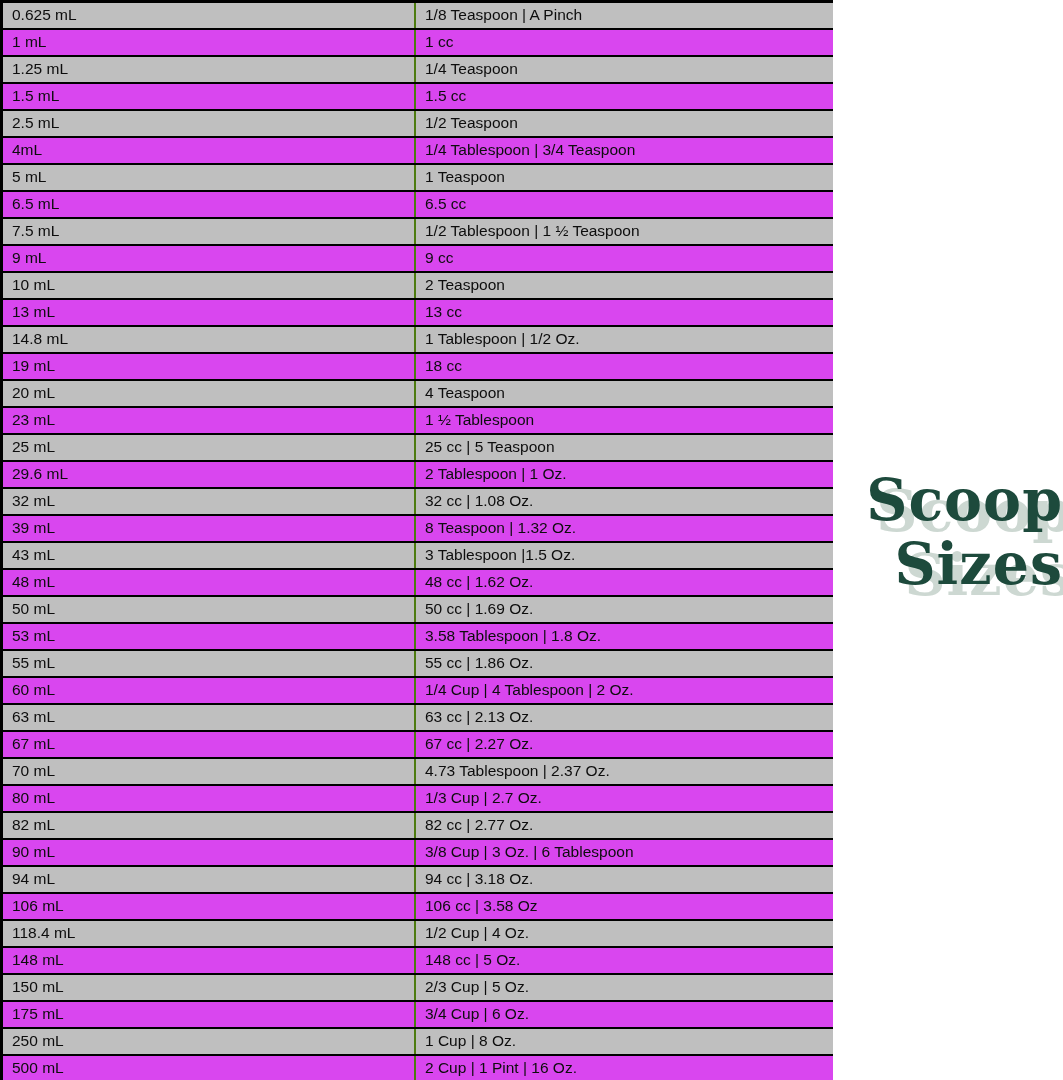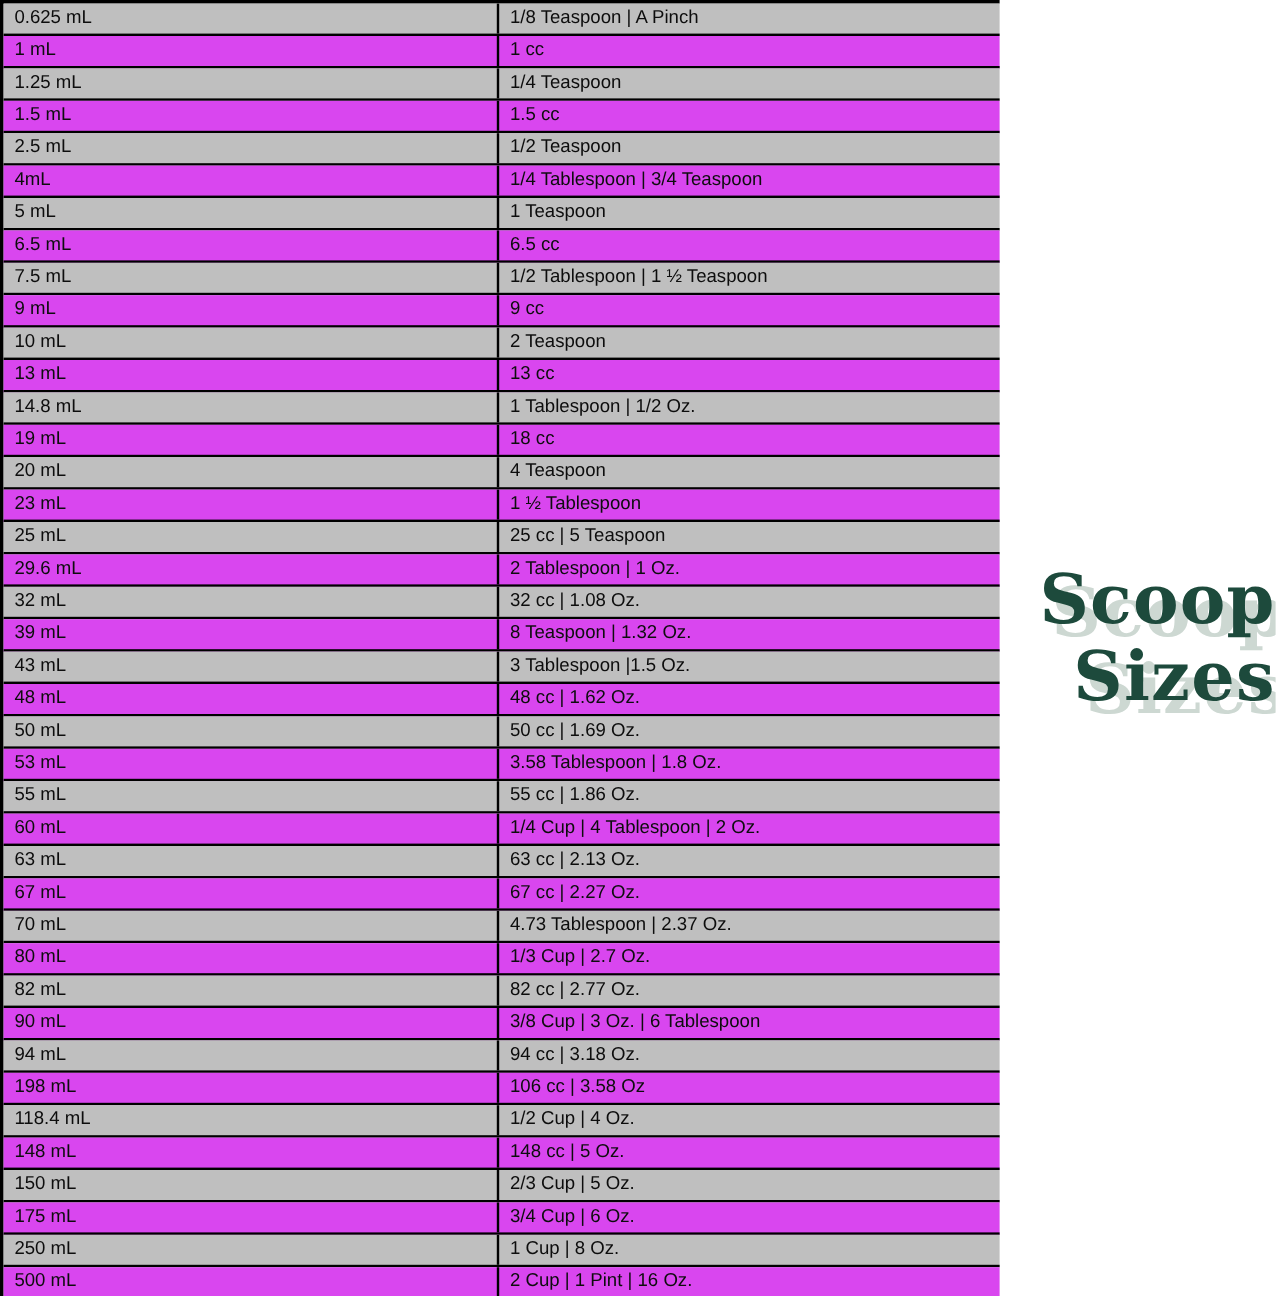--- a/index.html
+++ b/index.html
@@ -44,21 +44,21 @@
     padding-left: 9px;
     padding-bottom: 1px;
     font-size: 15.5px;
     color: #0d0d0d;
     white-space: nowrap;
     overflow: hidden;
   }
   .tcell.ml {
     width: 413px;
     flex: none;
-    border-right: 2px solid #000000;
+    border-right: 2px solid #4d7c0f;
   }
   .tcell.equiv {
     flex: 1;
   }
   .logo {
     position: absolute;
     left: 840px;
     top: 468px;
     width: 223px;
     text-align: right;
@@ -207,21 +207,21 @@
       </div>
       <div class="trow">
         <div class="tcell ml">90 mL</div>
         <div class="tcell equiv">3/8 Cup | 3 Oz. | 6 Tablespoon</div>
       </div>
       <div class="trow alt">
         <div class="tcell ml">94 mL</div>
         <div class="tcell equiv">94 cc | 3.18 Oz.</div>
       </div>
       <div class="trow">
-        <div class="tcell ml">198 mL</div>
+        <div class="tcell ml">106 mL</div>
         <div class="tcell equiv">106 cc | 3.58 Oz</div>
       </div>
       <div class="trow alt">
         <div class="tcell ml">118.4 mL</div>
         <div class="tcell equiv">1/2 Cup | 4 Oz.</div>
       </div>
       <div class="trow">
         <div class="tcell ml">148 mL</div>
         <div class="tcell equiv">148 cc | 5 Oz.</div>
       </div>

